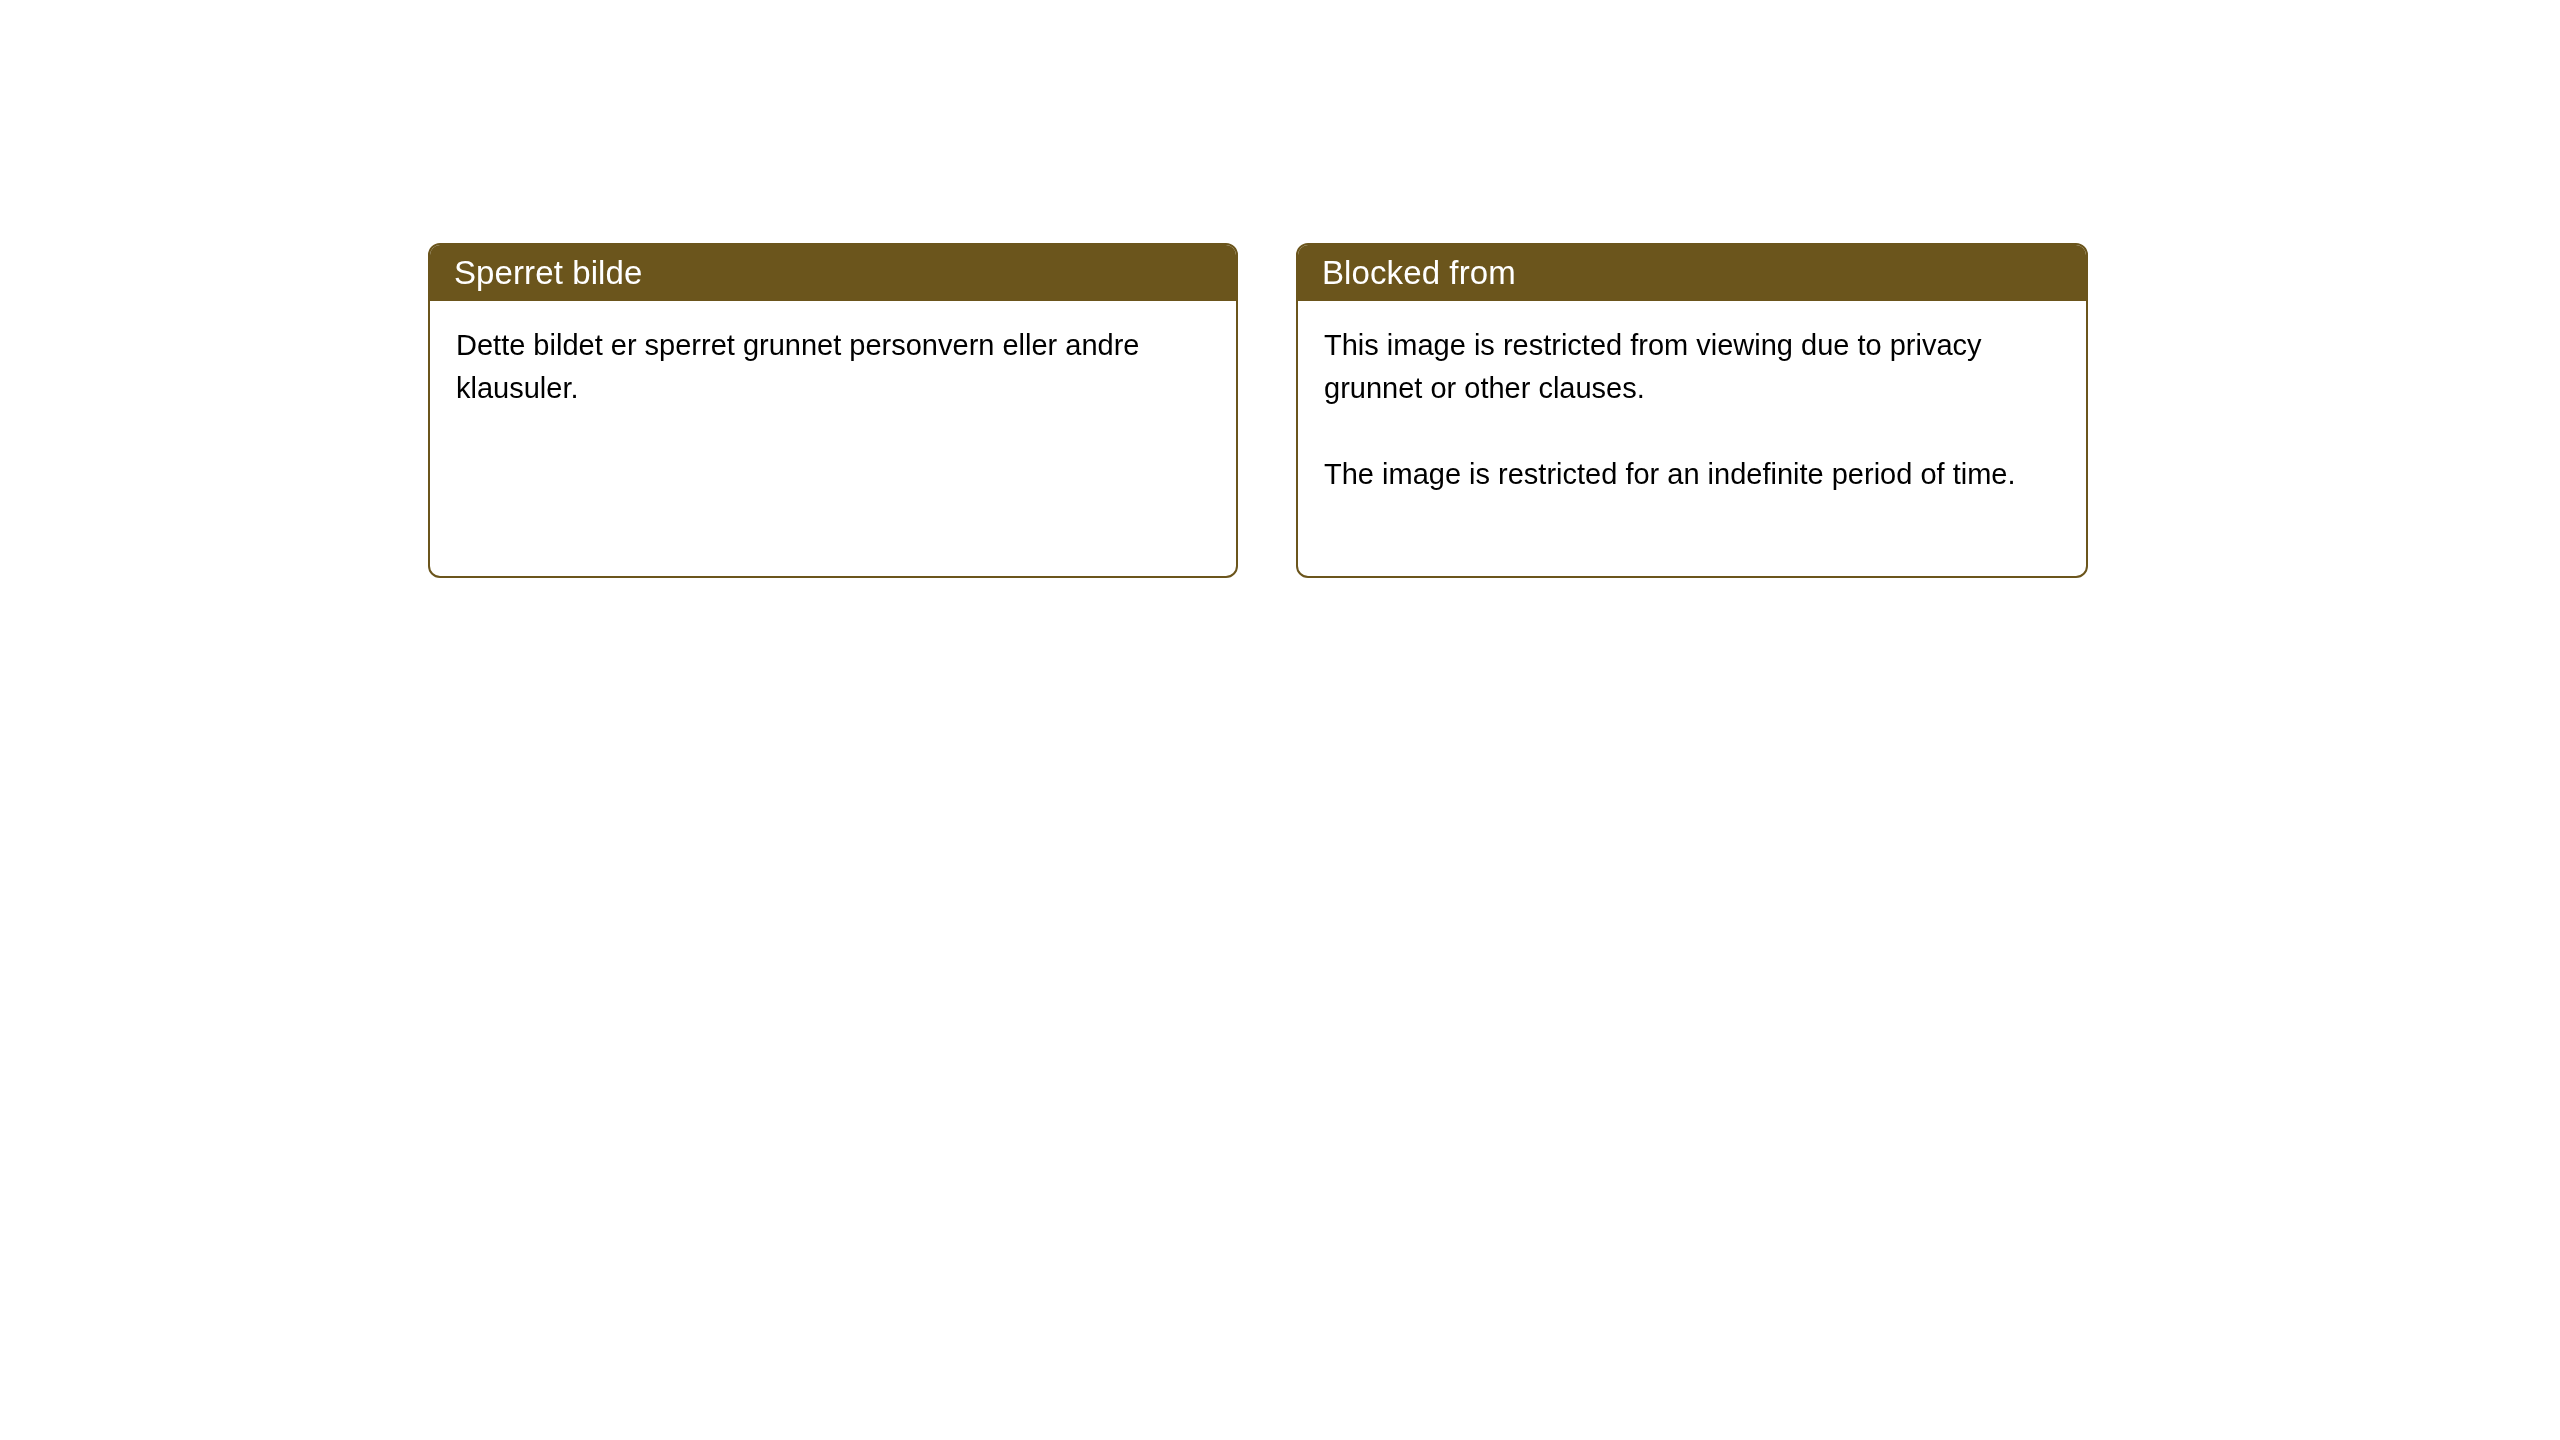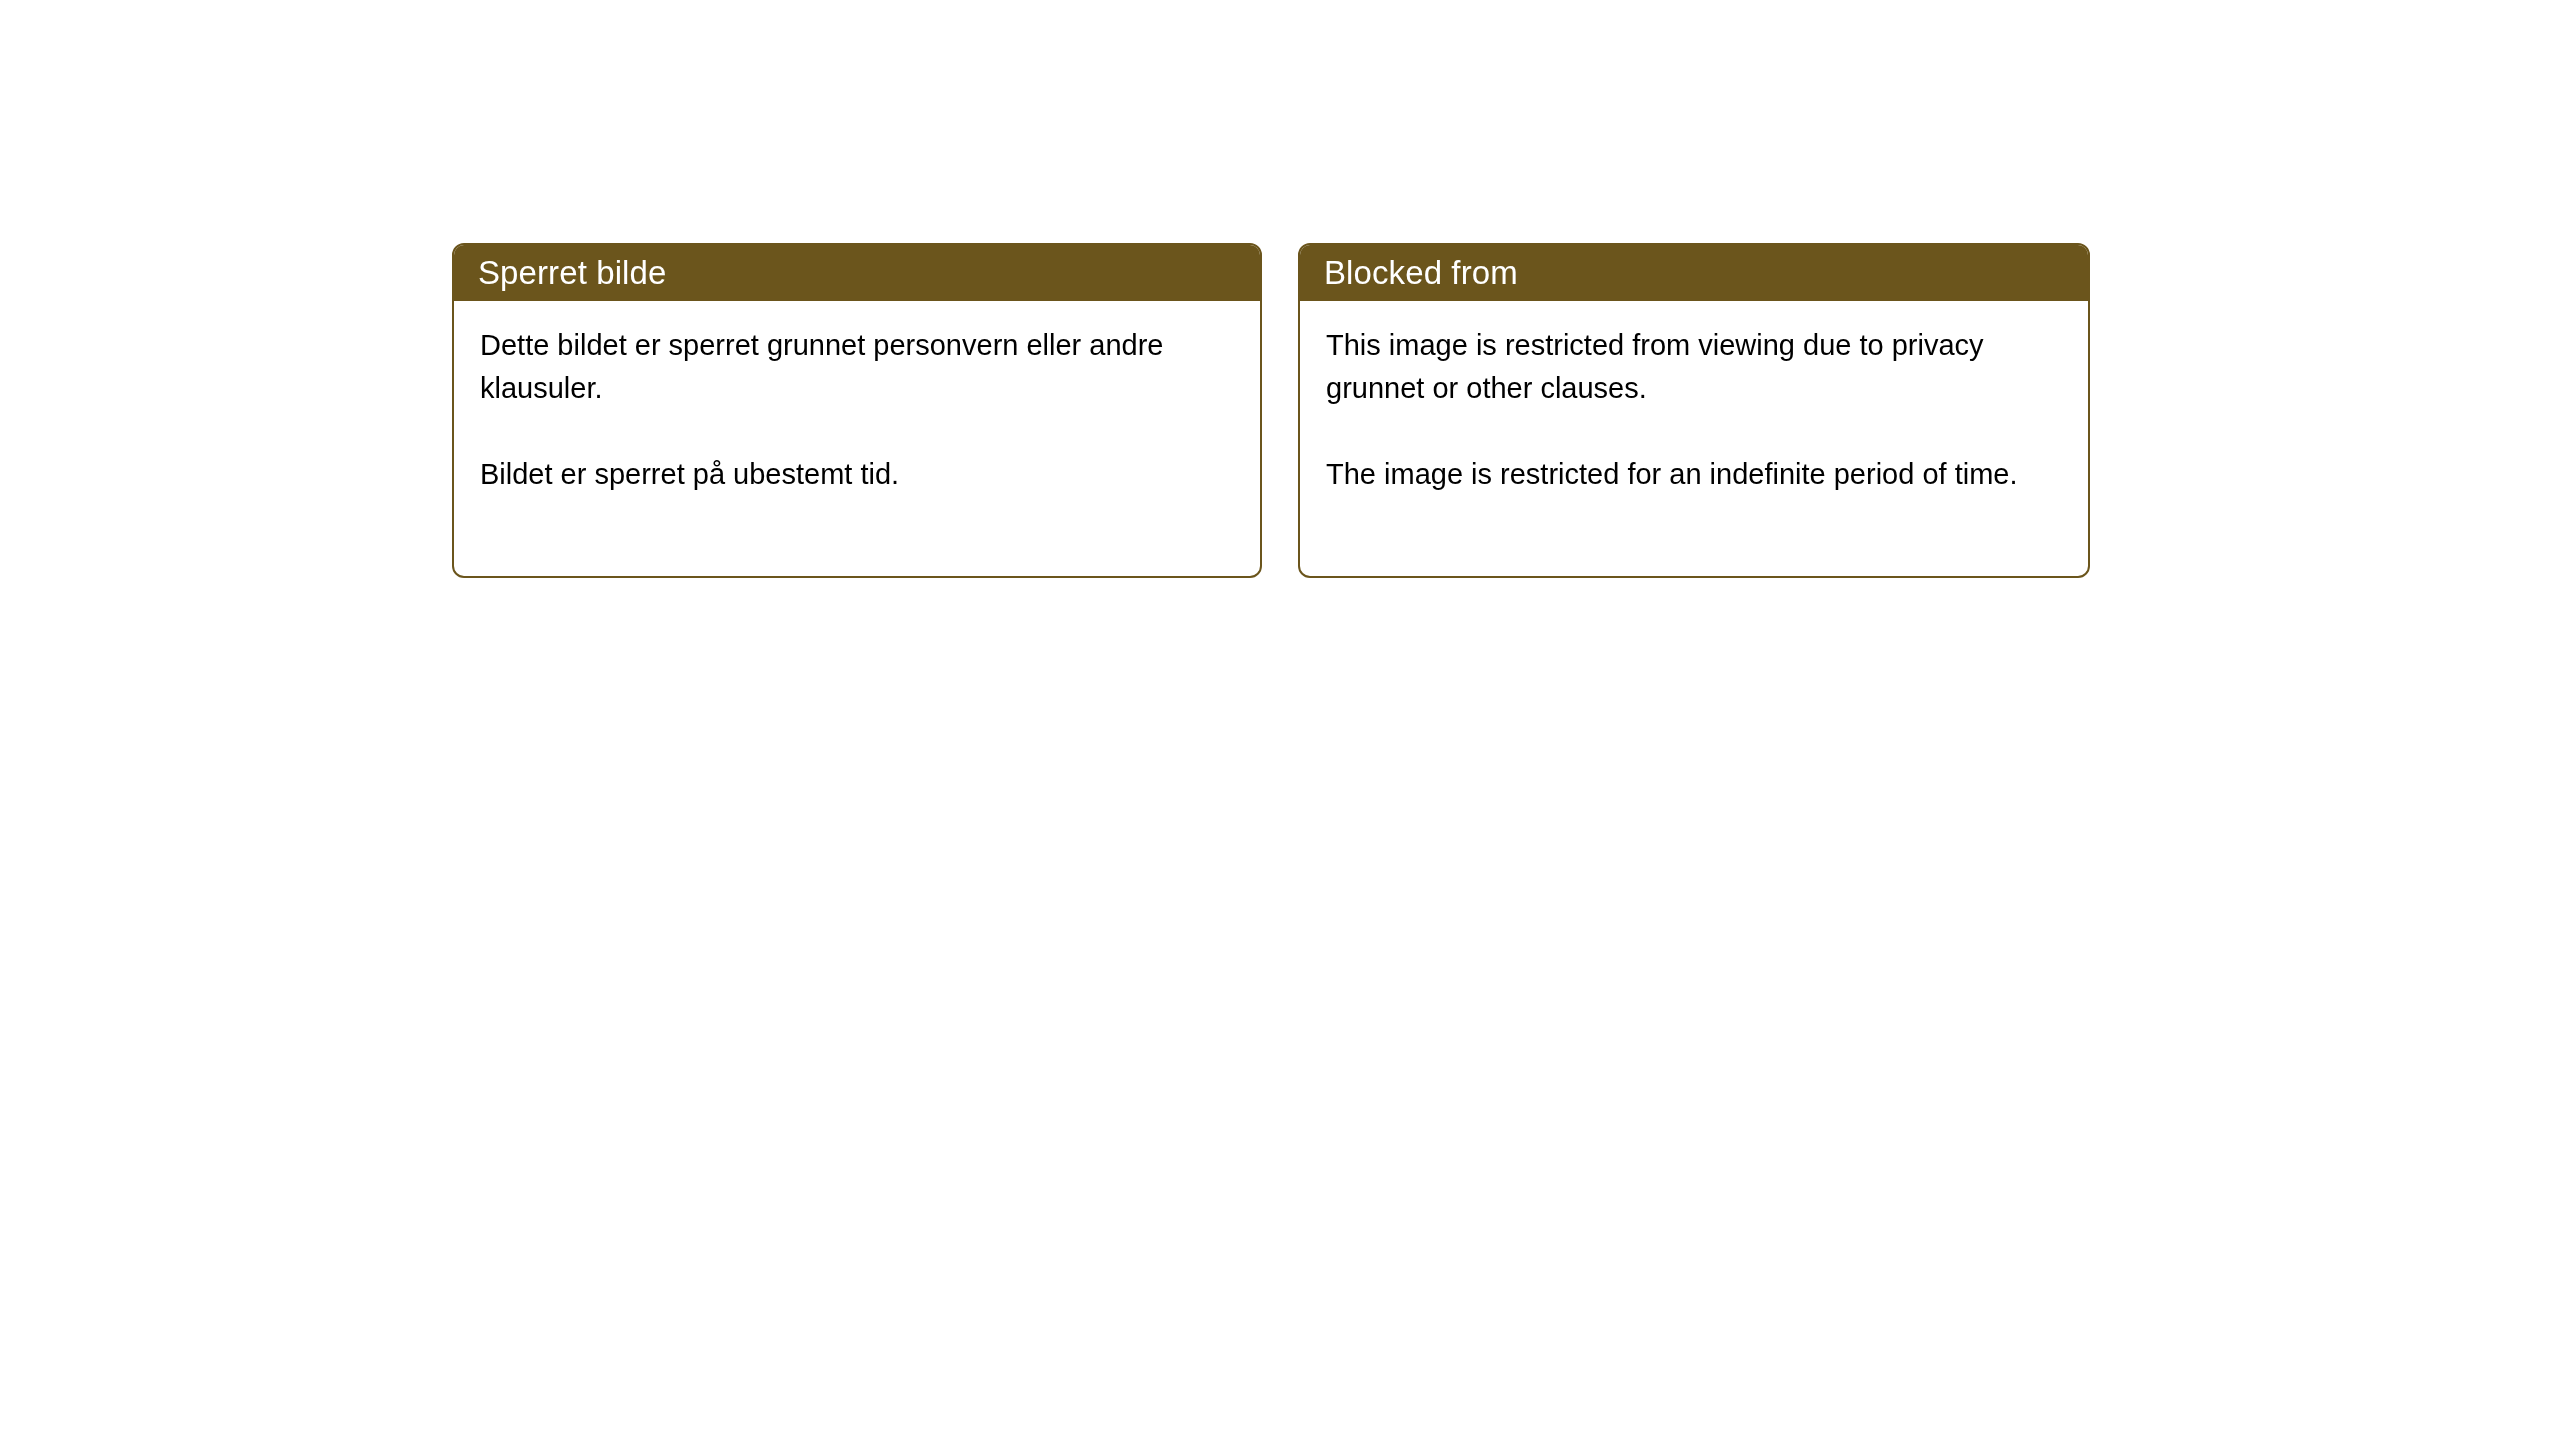--- a/index.html
+++ b/index.html
@@ -12,25 +12,25 @@
     height: 1440px;
     background: #ffffff;
     font-family: "Liberation Sans", "DejaVu Sans", sans-serif;
     overflow: hidden;
     position: relative;
   }
 
   
   #notice-stage {
     position: absolute;
-    left: 452px;
+    left: 428px;
     top: 243px;
     display: flex;
     align-items: flex-end;
-    gap: 36px;
+    gap: 58px;
   }
 
   
   .notice-card {
     box-sizing: border-box;
     background: #ffffff;
     border: 2px solid #6b551c;
     border-radius: 12px;
     min-height: 335px;
     display: flex;
@@ -81,21 +81,20 @@
 <body>
 
 <div id="notice-stage">
 
   <section class="notice-card lang-no">
     <div class="card-header">
       <h2 class="card-title">Sperret bilde</h2>
     </div>
     <div class="card-body">
       <p class="card-paragraph">Dette bildet er sperret grunnet personvern eller andre klausuler.</p>
-      <p class="card-paragraph">Bildet er sperret på ubestemt tid.</p>
     </div>
   </section>
 
   <section class="notice-card lang-en">
     <div class="card-header">
       <h2 class="card-title">Blocked from</h2>
     </div>
     <div class="card-body">
       <p class="card-paragraph">This image is restricted from viewing due to privacy grunnet or other clauses.</p>
       <p class="card-paragraph">The image is restricted for an indefinite period of time.</p>

